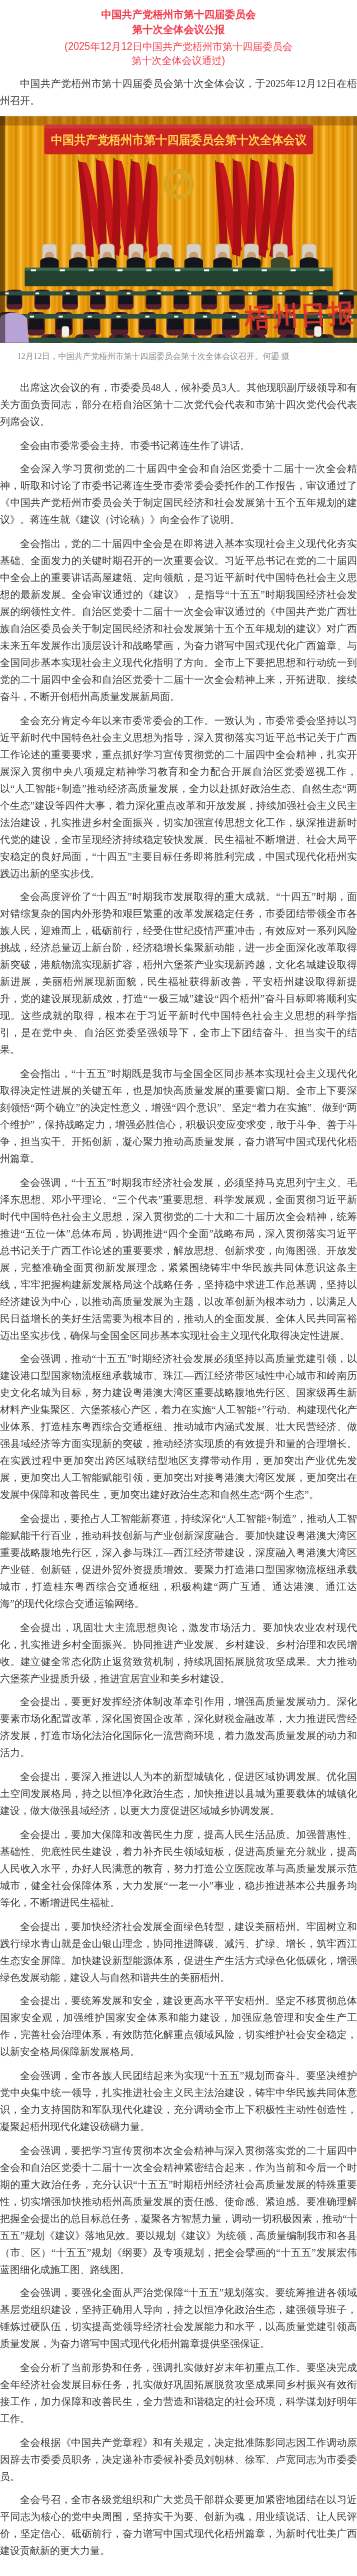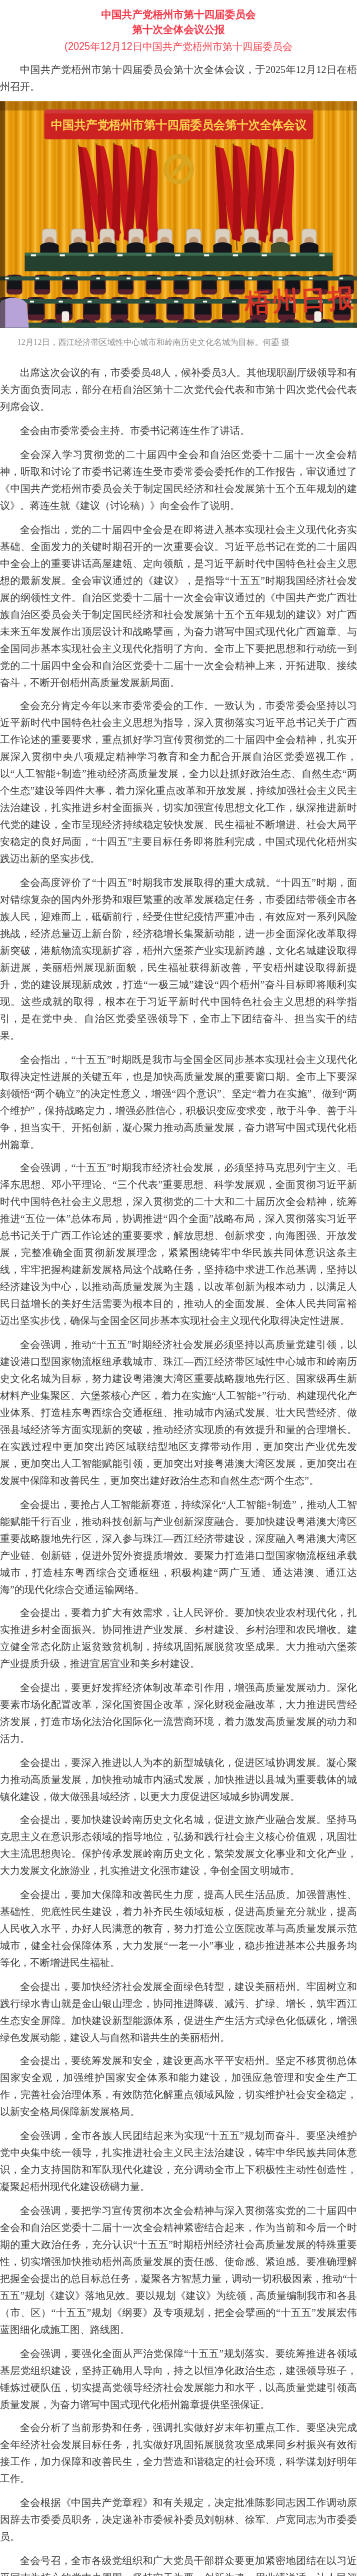--- a/index.html
+++ b/index.html
@@ -18,20 +18,21 @@
 </head>
 <body>
 
 <div class="page">
 
   <div class="header">
     <div class="title-line">中国共产党梧州市第十四届委员会</div>
     <div class="title-line">第十次全体会议公报</div>
     <div class="subtitle-block">
       <div class="subtitle-line">(2025年12月12日中国共产党梧州市第十四届委员会</div>
+      <div class="subtitle-line">第十次全体会议通过)</div>
     </div>
   </div>
 
   <p class="body-p intro">中国共产党梧州市第十四届委员会第十次全体会议，于2025年12月12日在梧州召开。</p>
 
   <div class="photo-wrap">
     <svg width="357" height="227" viewBox="0 0 693 440" xmlns="http://www.w3.org/2000/svg">
       <defs>
         <pattern id="curtain" width="28" height="440" patternUnits="userSpaceOnUse">
           <rect width="28" height="440" fill="#eda113"></rect>
@@ -163,37 +164,36 @@
         <path d="M0,392 C10,378 40,378 52,392 L56,440 L0,440 Z" fill="#b7a3d6"></path>
       </g>
 
       <rect x="0" y="0" width="10" height="440" fill="rgba(25,12,4,0.5)"></rect>
       <rect x="685" y="0" width="8" height="440" fill="rgba(60,30,8,0.25)"></rect>
 
       <text x="475" y="405" class="wm" font-size="50" letter-spacing="4" fill="#e03428" opacity="0.92" transform="rotate(-3 560 390)">梧州日报</text>
     </svg>
   </div>
 
-  <div class="caption">12月12日，西江经济带区域性中心城市和岭南历史文化名城为目标。何鎏 摄</div>
+  <div class="caption">12月12日，中国共产党梧州市第十四届委员会第十次全体会议召开。何鎏 摄</div>
 
   <div>
     <p class="body-p">出席这次会议的有，市委委员48人，候补委员3人。其他现职副厅级领导和有关方面负责同志，部分在梧自治区第十二次党代会代表和市第十四次党代会代表列席会议。</p>
     <p class="body-p">全会由市委常委会主持。市委书记蒋连生作了讲话。</p>
     <p class="body-p">全会深入学习贯彻党的二十届四中全会和自治区党委十二届十一次全会精神，听取和讨论了市委书记蒋连生受市委常委会委托作的工作报告，审议通过了《中国共产党梧州市委员会关于制定国民经济和社会发展第十五个五年规划的建议》。蒋连生就《建议（讨论稿）》向全会作了说明。</p>
     <p class="body-p">全会指出，党的二十届四中全会是在即将进入基本实现社会主义现代化夯实基础、全面发力的关键时期召开的一次重要会议。习近平总书记在党的二十届四中全会上的重要讲话高屋建瓴、定向领航，是习近平新时代中国特色社会主义思想的最新发展。全会审议通过的《建议》，是指导“十五五”时期我国经济社会发展的纲领性文件。自治区党委十二届十一次全会审议通过的《中国共产党广西壮族自治区委员会关于制定国民经济和社会发展第十五个五年规划的建议》对广西未来五年发展作出顶层设计和战略擘画，为奋力谱写中国式现代化广西篇章、与全国同步基本实现社会主义现代化指明了方向。全市上下要把思想和行动统一到党的二十届四中全会和自治区党委十二届十一次全会精神上来，开拓进取、接续奋斗，不断开创梧州高质量发展新局面。</p>
     <p class="body-p">全会充分肯定今年以来市委常委会的工作。一致认为，市委常委会坚持以习近平新时代中国特色社会主义思想为指导，深入贯彻落实习近平总书记关于广西工作论述的重要要求，重点抓好学习宣传贯彻党的二十届四中全会精神，扎实开展深入贯彻中央八项规定精神学习教育和全力配合开展自治区党委巡视工作，以“人工智能+制造”推动经济高质量发展，全力以赴抓好政治生态、自然生态“两个生态”建设等四件大事，着力深化重点改革和开放发展，持续加强社会主义民主法治建设，扎实推进乡村全面振兴，切实加强宣传思想文化工作，纵深推进新时代党的建设，全市呈现经济持续稳定较快发展、民生福祉不断增进、社会大局平安稳定的良好局面，“十四五”主要目标任务即将胜利完成，中国式现代化梧州实践迈出新的坚实步伐。</p>
     <p class="body-p">全会高度评价了“十四五”时期我市发展取得的重大成就。“十四五”时期，面对错综复杂的国内外形势和艰巨繁重的改革发展稳定任务，市委团结带领全市各族人民，迎难而上，砥砺前行，经受住世纪疫情严重冲击，有效应对一系列风险挑战，经济总量迈上新台阶，经济稳增长集聚新动能，进一步全面深化改革取得新突破，港航物流实现新扩容，梧州六堡茶产业实现新跨越，文化名城建设取得新进展，美丽梧州展现新面貌，民生福祉获得新改善，平安梧州建设取得新提升，党的建设展现新成效，打造“一极三城”建设“四个梧州”奋斗目标即将顺利实现。这些成就的取得，根本在于习近平新时代中国特色社会主义思想的科学指引，是在党中央、自治区党委坚强领导下，全市上下团结奋斗、担当实干的结果。</p>
     <p class="body-p">全会指出，“十五五”时期既是我市与全国全区同步基本实现社会主义现代化取得决定性进展的关键五年，也是加快高质量发展的重要窗口期。全市上下要深刻领悟“两个确立”的决定性意义，增强“四个意识”、坚定“着力在实施”、做到“两个维护”，保持战略定力，增强必胜信心，积极识变应变求变，敢于斗争、善于斗争，担当实干、开拓创新，凝心聚力推动高质量发展，奋力谱写中国式现代化梧州篇章。</p>
     <p class="body-p">全会强调，“十五五”时期我市经济社会发展，必须坚持马克思列宁主义、毛泽东思想、邓小平理论、“三个代表”重要思想、科学发展观，全面贯彻习近平新时代中国特色社会主义思想，深入贯彻党的二十大和二十届历次全会精神，统筹推进“五位一体”总体布局，协调推进“四个全面”战略布局，深入贯彻落实习近平总书记关于广西工作论述的重要要求，解放思想、创新求变，向海图强、开放发展，完整准确全面贯彻新发展理念，紧紧围绕铸牢中华民族共同体意识这条主线，牢牢把握构建新发展格局这个战略任务，坚持稳中求进工作总基调，坚持以经济建设为中心，以推动高质量发展为主题，以改革创新为根本动力，以满足人民日益增长的美好生活需要为根本目的，推动人的全面发展、全体人民共同富裕迈出坚实步伐，确保与全国全区同步基本实现社会主义现代化取得决定性进展。</p>
     <p class="body-p">全会强调，推动“十五五”时期经济社会发展必须坚持以高质量党建引领，以建设港口型国家物流枢纽承载城市、珠江—西江经济带区域性中心城市和岭南历史文化名城为目标，努力建设粤港澳大湾区重要战略腹地先行区、国家级再生新材料产业集聚区、六堡茶核心产区，着力在实施“人工智能+”行动、构建现代化产业体系、打造桂东粤西综合交通枢纽、推动城市内涵式发展、壮大民营经济、做强县域经济等方面实现新的突破，推动经济实现质的有效提升和量的合理增长。在实践过程中更加突出跨区域联结型地区支撑带动作用，更加突出产业优先发展，更加突出人工智能赋能引领，更加突出对接粤港澳大湾区发展，更加突出在发展中保障和改善民生，更加突出建好政治生态和自然生态“两个生态”。</p>
     <p class="body-p">全会提出，要抢占人工智能新赛道，持续深化“人工智能+制造”，推动人工智能赋能千行百业，推动科技创新与产业创新深度融合。要加快建设粤港澳大湾区重要战略腹地先行区，深入参与珠江—西江经济带建设，深度融入粤港澳大湾区产业链、创新链，促进外贸外资提质增效。要聚力打造港口型国家物流枢纽承载城市，打造桂东粤西综合交通枢纽，积极构建“两广互通、通达港澳、通江达海”的现代化综合交通运输网络。</p>
-    <p class="body-p">全会提出，要着力扩大有效需求，让人民评价。要加快农业农村现代化，扎实推进乡村全面振兴。协同推进产业发展、乡村建设、乡村治理和农民增收。建立健全常态化防止返贫致贫机制，持续巩固拓展脱贫攻坚成果。大力推动六堡茶产业提质升级，推进宜居宜业和美乡村建设。</p>
+    <p class="body-p">全会提出，巩固壮大主流思想舆论，激发市场活力。要加快农业农村现代化，扎实推进乡村全面振兴。协同推进产业发展、乡村建设、乡村治理和农民增收。建立健全常态化防止返贫致贫机制，持续巩固拓展脱贫攻坚成果。大力推动六堡茶产业提质升级，推进宜居宜业和美乡村建设。</p>
     <p class="body-p">全会提出，要更好发挥经济体制改革牵引作用，增强高质量发展动力。深化要素市场化配置改革，深化国资国企改革，深化财税金融改革，大力推进民营经济发展，打造市场化法治化国际化一流营商环境，着力激发高质量发展的动力和活力。</p>
-    <p class="body-p">全会提出，要深入推进以人为本的新型城镇化，促进区域协调发展。凝心聚力推动高质量发展，加快推动城市内涵式发展，加快推进以县城为重要载体的城镇化建设，做大做强县域经济，以更大力度促进区域城乡协调发展。</p>
-    <p class="body-p">全会提出，要加快建设岭南历史文化名城，促进文旅产业融合发展。坚持马克思主义在意识形态领域的指导地位，弘扬和践行社会主义核心价值观，巩固壮大主流思想舆论。保护传承发展岭南历史文化，繁荣发展文化事业和文化产业，大力发展文化旅游业，扎实推进文化强市建设，争创全国文明城市。</p>
+    <p class="body-p">全会提出，要深入推进以人为本的新型城镇化，促进区域协调发展。优化国土空间发展格局，持之以恒净化政治生态，加快推进以县城为重要载体的城镇化建设，做大做强县域经济，以更大力度促进区域城乡协调发展。</p>
     <p class="body-p">全会提出，要加大保障和改善民生力度，提高人民生活品质。加强普惠性、基础性、兜底性民生建设，着力补齐民生领域短板，促进高质量充分就业，提高人民收入水平，办好人民满意的教育，努力打造公立医院改革与高质量发展示范城市，健全社会保障体系，大力发展“一老一小”事业，稳步推进基本公共服务均等化，不断增进民生福祉。</p>
     <p class="body-p">全会提出，要加快经济社会发展全面绿色转型，建设美丽梧州。牢固树立和践行绿水青山就是金山银山理念，协同推进降碳、减污、扩绿、增长，筑牢西江生态安全屏障。加快建设新型能源体系，促进生产生活方式绿色化低碳化，增强绿色发展动能，建设人与自然和谐共生的美丽梧州。</p>
     <p class="body-p">全会提出，要统筹发展和安全，建设更高水平平安梧州。坚定不移贯彻总体国家安全观，加强维护国家安全体系和能力建设，加强应急管理和安全生产工作，完善社会治理体系，有效防范化解重点领域风险，切实维护社会安全稳定，以新安全格局保障新发展格局。</p>
     <p class="body-p">全会强调，全市各族人民团结起来为实现“十五五”规划而奋斗。要坚决维护党中央集中统一领导，扎实推进社会主义民主法治建设，铸牢中华民族共同体意识，全力支持国防和军队现代化建设，充分调动全市上下积极性主动性创造性，凝聚起梧州现代化建设磅礴力量。</p>
     <p class="body-p">全会强调，要把学习宣传贯彻本次全会精神与深入贯彻落实党的二十届四中全会和自治区党委十二届十一次全会精神紧密结合起来，作为当前和今后一个时期的重大政治任务，充分认识“十五五”时期梧州经济社会高质量发展的特殊重要性，切实增强加快推动梧州高质量发展的责任感、使命感、紧迫感。要准确理解把握全会提出的总目标总任务，凝聚各方智慧力量，调动一切积极因素，推动“十五五”规划《建议》落地见效。要以规划《建议》为统领，高质量编制我市和各县（市、区）“十五五”规划《纲要》及专项规划，把全会擘画的“十五五”发展宏伟蓝图细化成施工图、路线图。</p>
     <p class="body-p">全会强调，要强化全面从严治党保障“十五五”规划落实。要统筹推进各领域基层党组织建设，坚持正确用人导向，持之以恒净化政治生态，建强领导班子，锤炼过硬队伍，切实提高党领导经济社会发展能力和水平，以高质量党建引领高质量发展，为奋力谱写中国式现代化梧州篇章提供坚强保证。</p>
     <p class="body-p">全会分析了当前形势和任务，强调扎实做好岁末年初重点工作。要坚决完成全年经济社会发展目标任务，扎实做好巩固拓展脱贫攻坚成果同乡村振兴有效衔接工作，加力保障和改善民生，全力营造和谐稳定的社会环境，科学谋划好明年工作。</p>
     <p class="body-p">全会根据《中国共产党章程》和有关规定，决定批准陈影同志因工作调动原因辞去市委委员职务，决定递补市委候补委员刘朝林、徐军、卢宽同志为市委委员。</p>
     <p class="body-p">全会号召，全市各级党组织和广大党员干部群众要更加紧密地团结在以习近平同志为核心的党中央周围，坚持实干为要、创新为魂，用业绩说话、让人民评价，坚定信心、砥砺前行，奋力谱写中国式现代化梧州篇章，为新时代壮美广西建设贡献新的更大力量。</p>
   </div>

